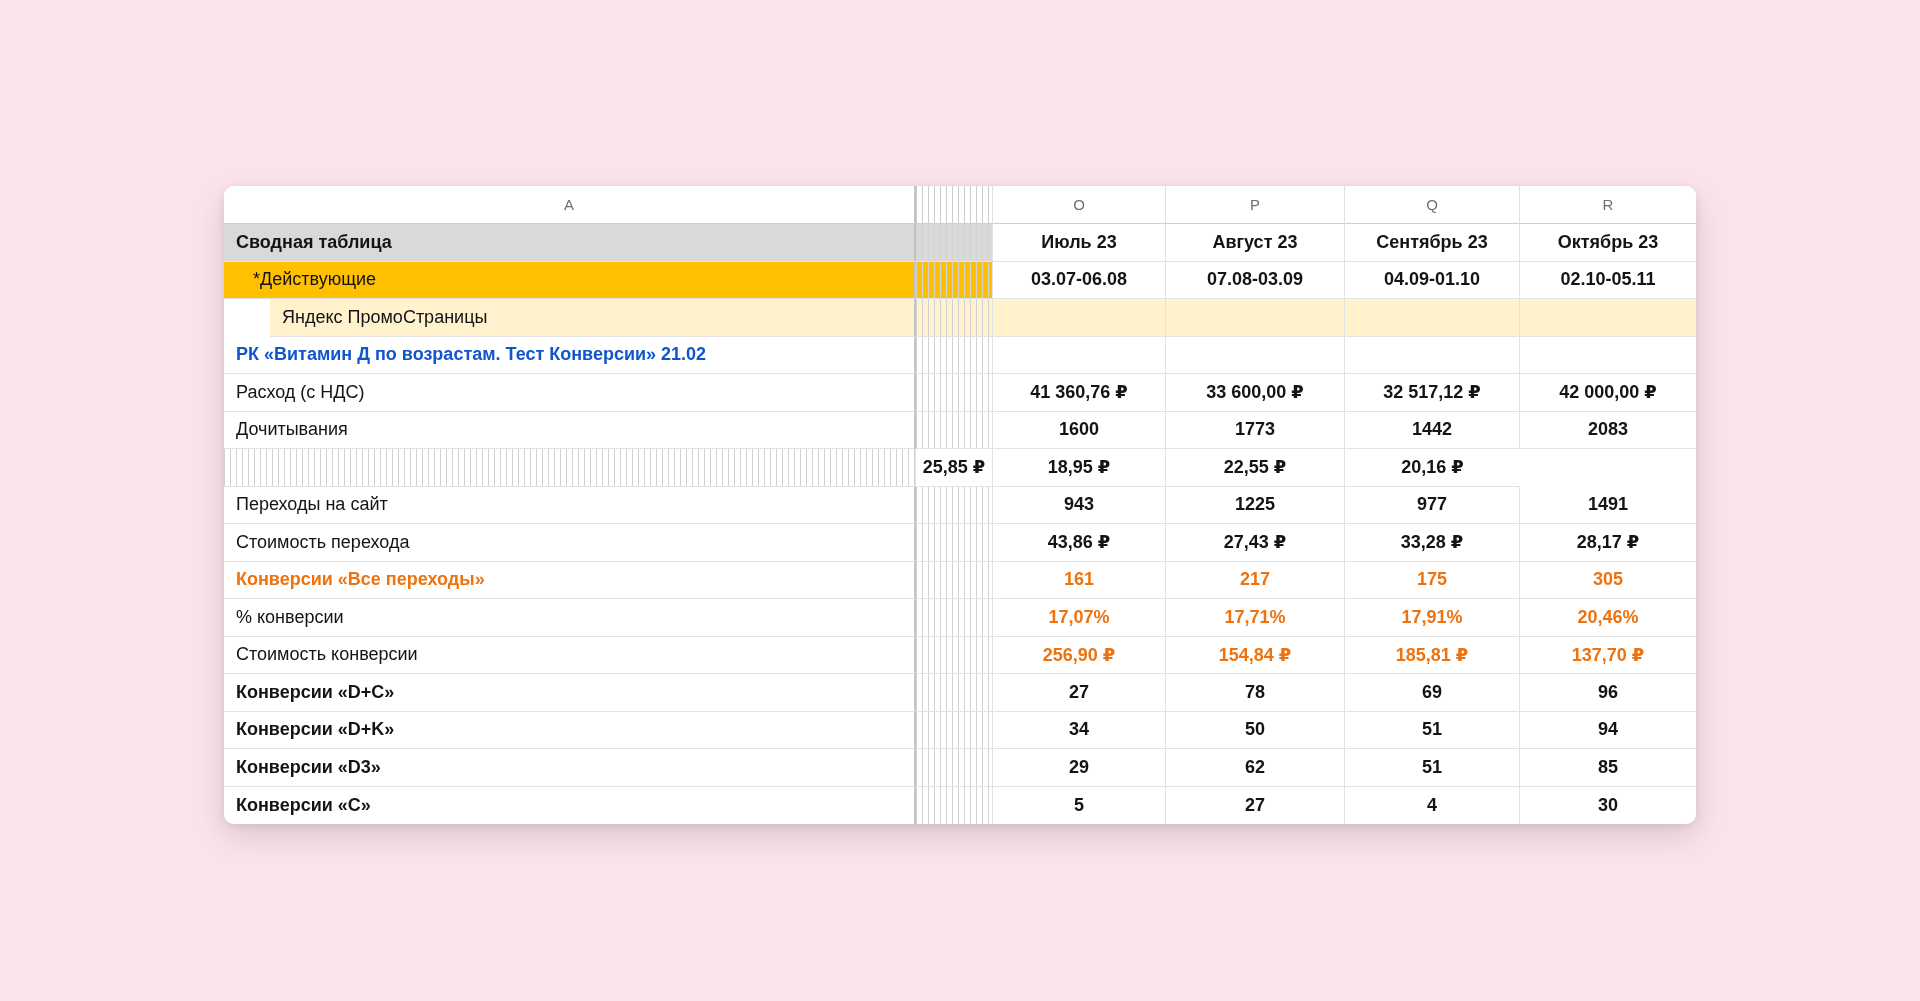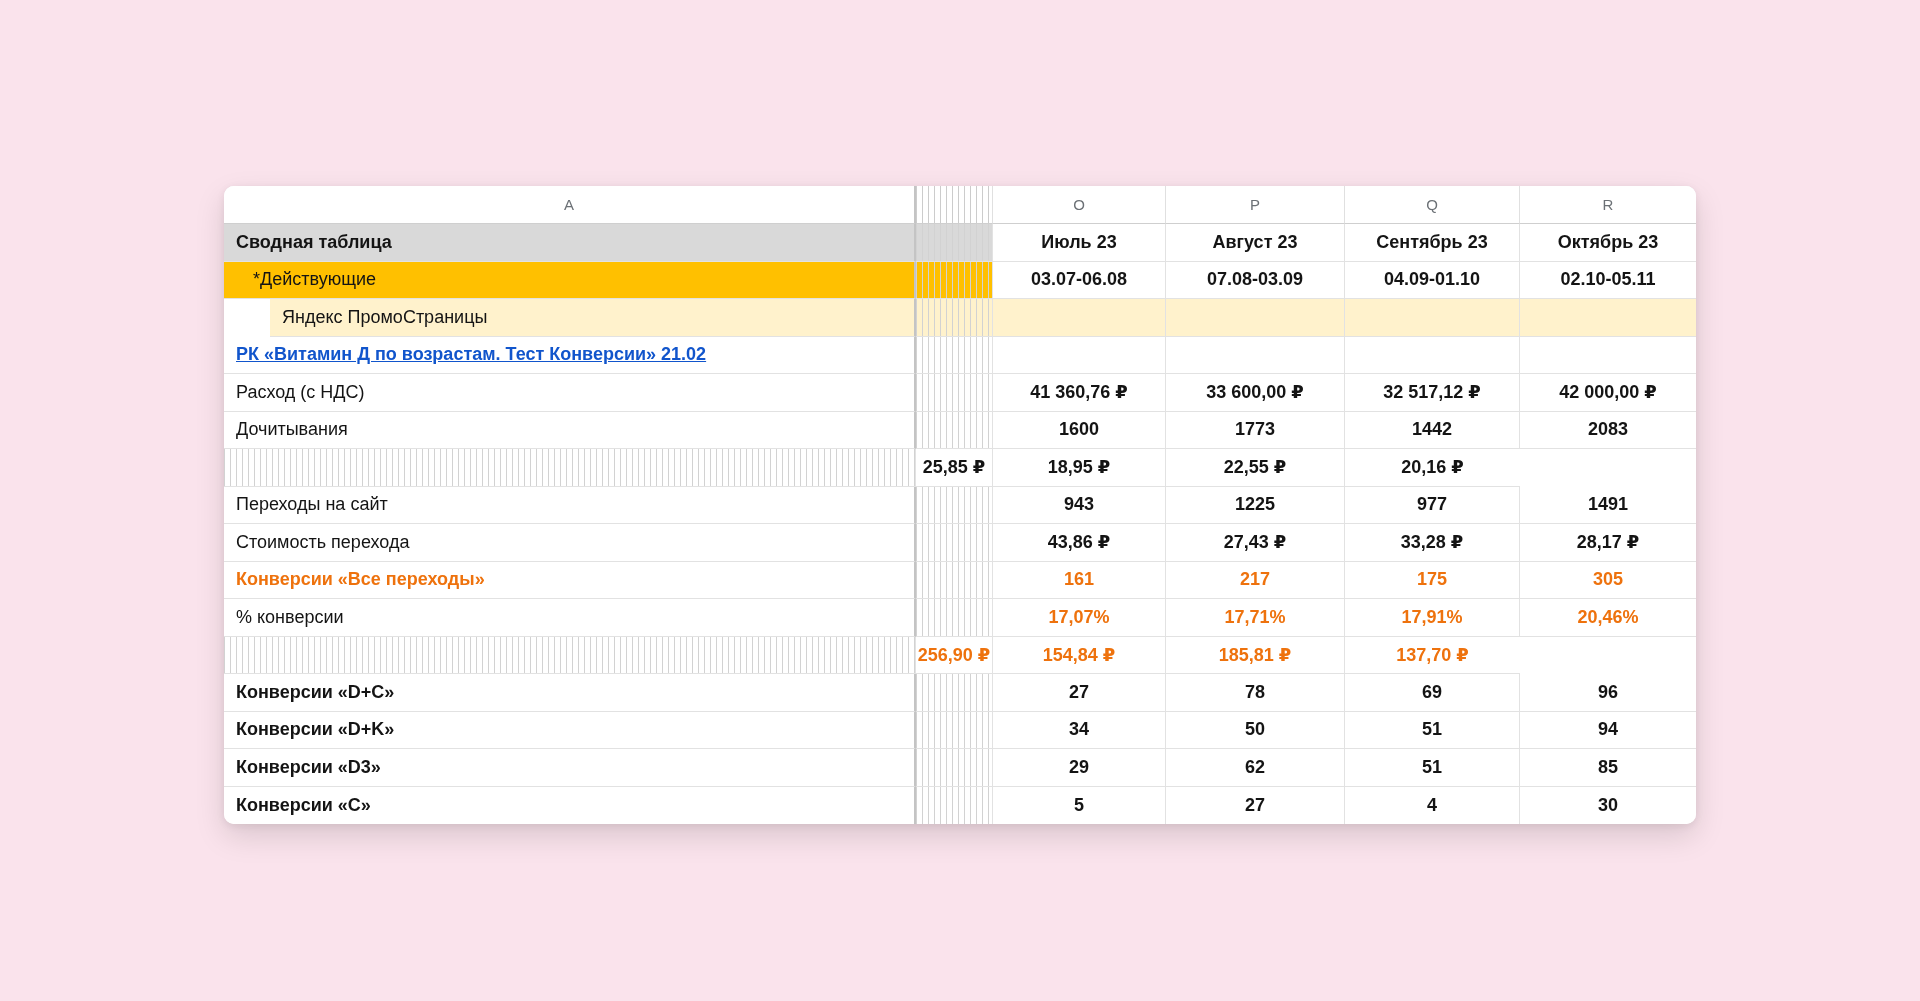--- a/index.html
+++ b/index.html
@@ -63,21 +63,20 @@
   .gray-header .label { background: var(--row-gray, #d9d9d9); font-weight: 700; }
   .gray-header .strip { background-color: var(--row-gray, #d9d9d9); }
   .amber-row .label { background: var(--row-amber, #ffc000); font-weight: 400; padding-left: 29px; }
   .amber-row .strip { background-color: var(--row-amber, #ffc000); }
   .yellow-section .label { background: var(--row-yellow, #fff2cc); font-weight: 400; margin-left: 46px; }
   .yellow-section .strip,
   .yellow-section .value { background-color: var(--row-yellow, #fff2cc); }
   .link-row .label {
     color: var(--link-blue, #1155cc);
     font-weight: 700;
-    text-decoration: underline;
     cursor: pointer;
     text-align: right;
   }
   .orange-metric .label { color: var(--accent-orange, #ee720d); font-weight: 700; }
   .orange-metric .value { color: var(--accent-orange, #ee720d); }
   .orange-values .value { color: var(--accent-orange, #ee720d); }
   .bold-metric .label { font-weight: 700; }
 </style>
 </head>
 <body>
@@ -173,20 +172,21 @@
       </div>
       <div class="grid-row row orange-values">
         <div class="cell label">% конверсии</div>
         <div class="cell strip"></div>
         <div class="cell value">17,07%</div>
         <div class="cell value">17,71%</div>
         <div class="cell value">17,91%</div>
         <div class="cell value">20,46%</div>
       </div>
       <div class="grid-row row orange-values">
+        <div class="cell label">Стоимость конверсии</div>
         <div class="cell strip"></div>
         <div class="cell value">256,90 ₽</div>
         <div class="cell value">154,84 ₽</div>
         <div class="cell value">185,81 ₽</div>
         <div class="cell value">137,70 ₽</div>
       </div>
       <div class="grid-row row bold-metric">
         <div class="cell label">Конверсии «D+C»</div>
         <div class="cell strip"></div>
         <div class="cell value">27</div>

